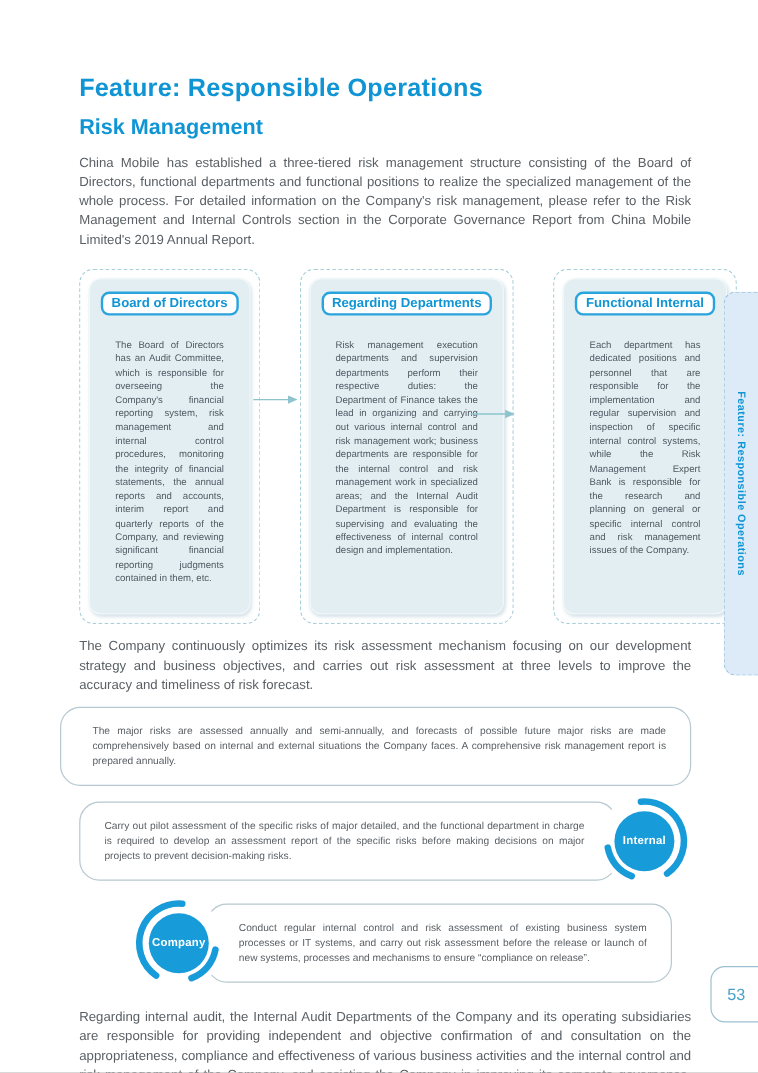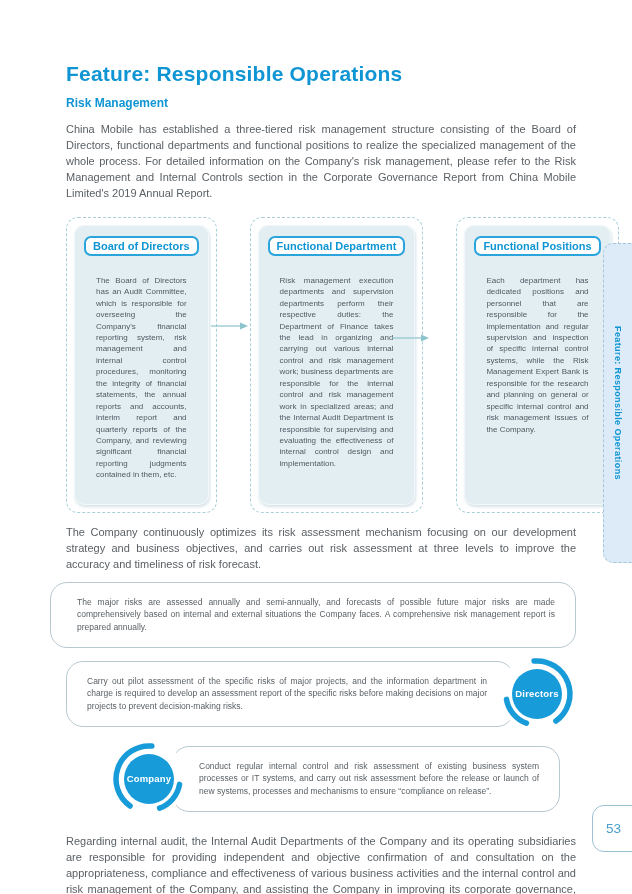--- a/index.html
+++ b/index.html
@@ -12,21 +12,21 @@
     font-family:"Liberation Sans","DejaVu Sans",sans-serif;
   }
   .content{position:absolute;left:66px;top:0;width:510px;}
   h1.title{
     margin:62px 0 0 0;
     font-size:21px;line-height:1.15;
     color:#1095d4;font-weight:bold;letter-spacing:0.2px;
   }
   h2.subtitle{
     margin:10px 0 0 0;
-    font-size:12px;color:#1095d4;font-weight:bold;
+    font-size:18px;color:#1095d4;font-weight:bold;
   }
   p.body{
     margin:12px 0 0 0;
     font-size:11px;line-height:1.45;color:#595f64;
     text-align:justify;
   }
   
   .diagram{
     position:relative;
     margin-top:15px;
@@ -140,28 +140,28 @@
 
       <div class="tier">
         <div class="tier-card">
           <span class="badge">Board of Directors</span>
           <p class="tier-text">The Board of Directors has an Audit Committee, which is responsible for overseeing the Company's financial reporting system, risk management and internal control procedures, monitoring the integrity of financial statements, the annual reports and accounts, interim report and quarterly reports of the Company, and reviewing significant financial reporting judgments contained in them, etc.</p>
         </div>
       </div>
 
       <div class="tier">
         <div class="tier-card">
-          <span class="badge">Functional Department</span>
+          <span class="badge">Regarding Departments</span>
           <p class="tier-text">Risk management execution departments and supervision departments perform their respective duties: the Department of Finance takes the lead in organizing and carrying out various internal control and risk management work; business departments are responsible for the internal control and risk management work in specialized areas; and the Internal Audit Department is responsible for supervising and evaluating the effectiveness of internal control design and implementation.</p>
         </div>
       </div>
 
       <div class="tier">
         <div class="tier-card">
-          <span class="badge">Functional Positions</span>
+          <span class="badge">Functional Internal</span>
           <p class="tier-text">Each department has dedicated positions and personnel that are responsible for the implementation and regular supervision and inspection of specific internal control systems, while the Risk Management Expert Bank is responsible for the research and planning on general or specific internal control and risk management issues of the Company.</p>
         </div>
       </div>
 
       <svg class="arrow arrow1" width="37" height="10" viewBox="0 0 37 10">
         <line x1="0" y1="5" x2="30" y2="5" stroke="#8cc3cd" stroke-width="1.2"></line>
         <path d="M29 1.5 L37 5 L29 8.5 Z" fill="#8cc3cd"></path>
       </svg>
       <svg class="arrow arrow2" width="37" height="10" viewBox="0 0 37 10">
         <line x1="0" y1="5" x2="30" y2="5" stroke="#8cc3cd" stroke-width="1.2"></line>
@@ -172,30 +172,30 @@
     <p class="body">The Company continuously optimizes its risk assessment mechanism focusing on our development strategy and business objectives, and carries out risk assessment at three levels to improve the accuracy and timeliness of risk forecast.</p>
 
     <div class="level-row first">
       <div class="bubble">
         <p>The major risks are assessed annually and semi-annually, and forecasts of possible future major risks are made comprehensively based on internal and external situations the Company faces. A comprehensive risk management report is prepared annually.</p>
       </div>
     </div>
 
     <div class="level-row reverse">
       <div class="bubble">
-        <p>Carry out pilot assessment of the specific risks of major projects, and the information department in charge is required to develop an assessment report of the specific risks before making decisions on major projects to prevent decision-making risks.</p>
+        <p>Carry out pilot assessment of the specific risks of major detailed, and the functional department in charge is required to develop an assessment report of the specific risks before making decisions on major projects to prevent decision-making risks.</p>
       </div>
       <div class="level-icon">
         <svg width="78" height="78" viewBox="0 0 78 78">
           <circle cx="39" cy="39" r="38" fill="#ffffff"></circle>
           <path d="M 36.1 6.1 A 33 33 0 0 1 57.9 66.0" fill="none" stroke="#189bd9" stroke-width="5.5" stroke-linecap="round"></path>
           <path d="M 8.5 44.4 A 31 31 0 0 0 28.4 68.1" fill="none" stroke="#189bd9" stroke-width="5.5" stroke-linecap="round"></path>
           <circle cx="39" cy="39" r="25" fill="#189bd9"></circle>
         </svg>
-        <span class="level-label">Directors</span>
+        <span class="level-label">Internal</span>
       </div>
     </div>
 
     <div class="level-row indent">
       <div class="level-icon">
         <svg width="78" height="78" viewBox="0 0 78 78">
           <circle cx="39" cy="39" r="38" fill="#ffffff"></circle>
           <path d="M 41.9 6.1 A 33 33 0 0 0 20.1 66.0" fill="none" stroke="#189bd9" stroke-width="5.5" stroke-linecap="round"></path>
           <path d="M 69.5 44.4 A 31 31 0 0 1 49.6 68.1" fill="none" stroke="#189bd9" stroke-width="5.5" stroke-linecap="round"></path>
           <circle cx="39" cy="39" r="25" fill="#189bd9"></circle>

